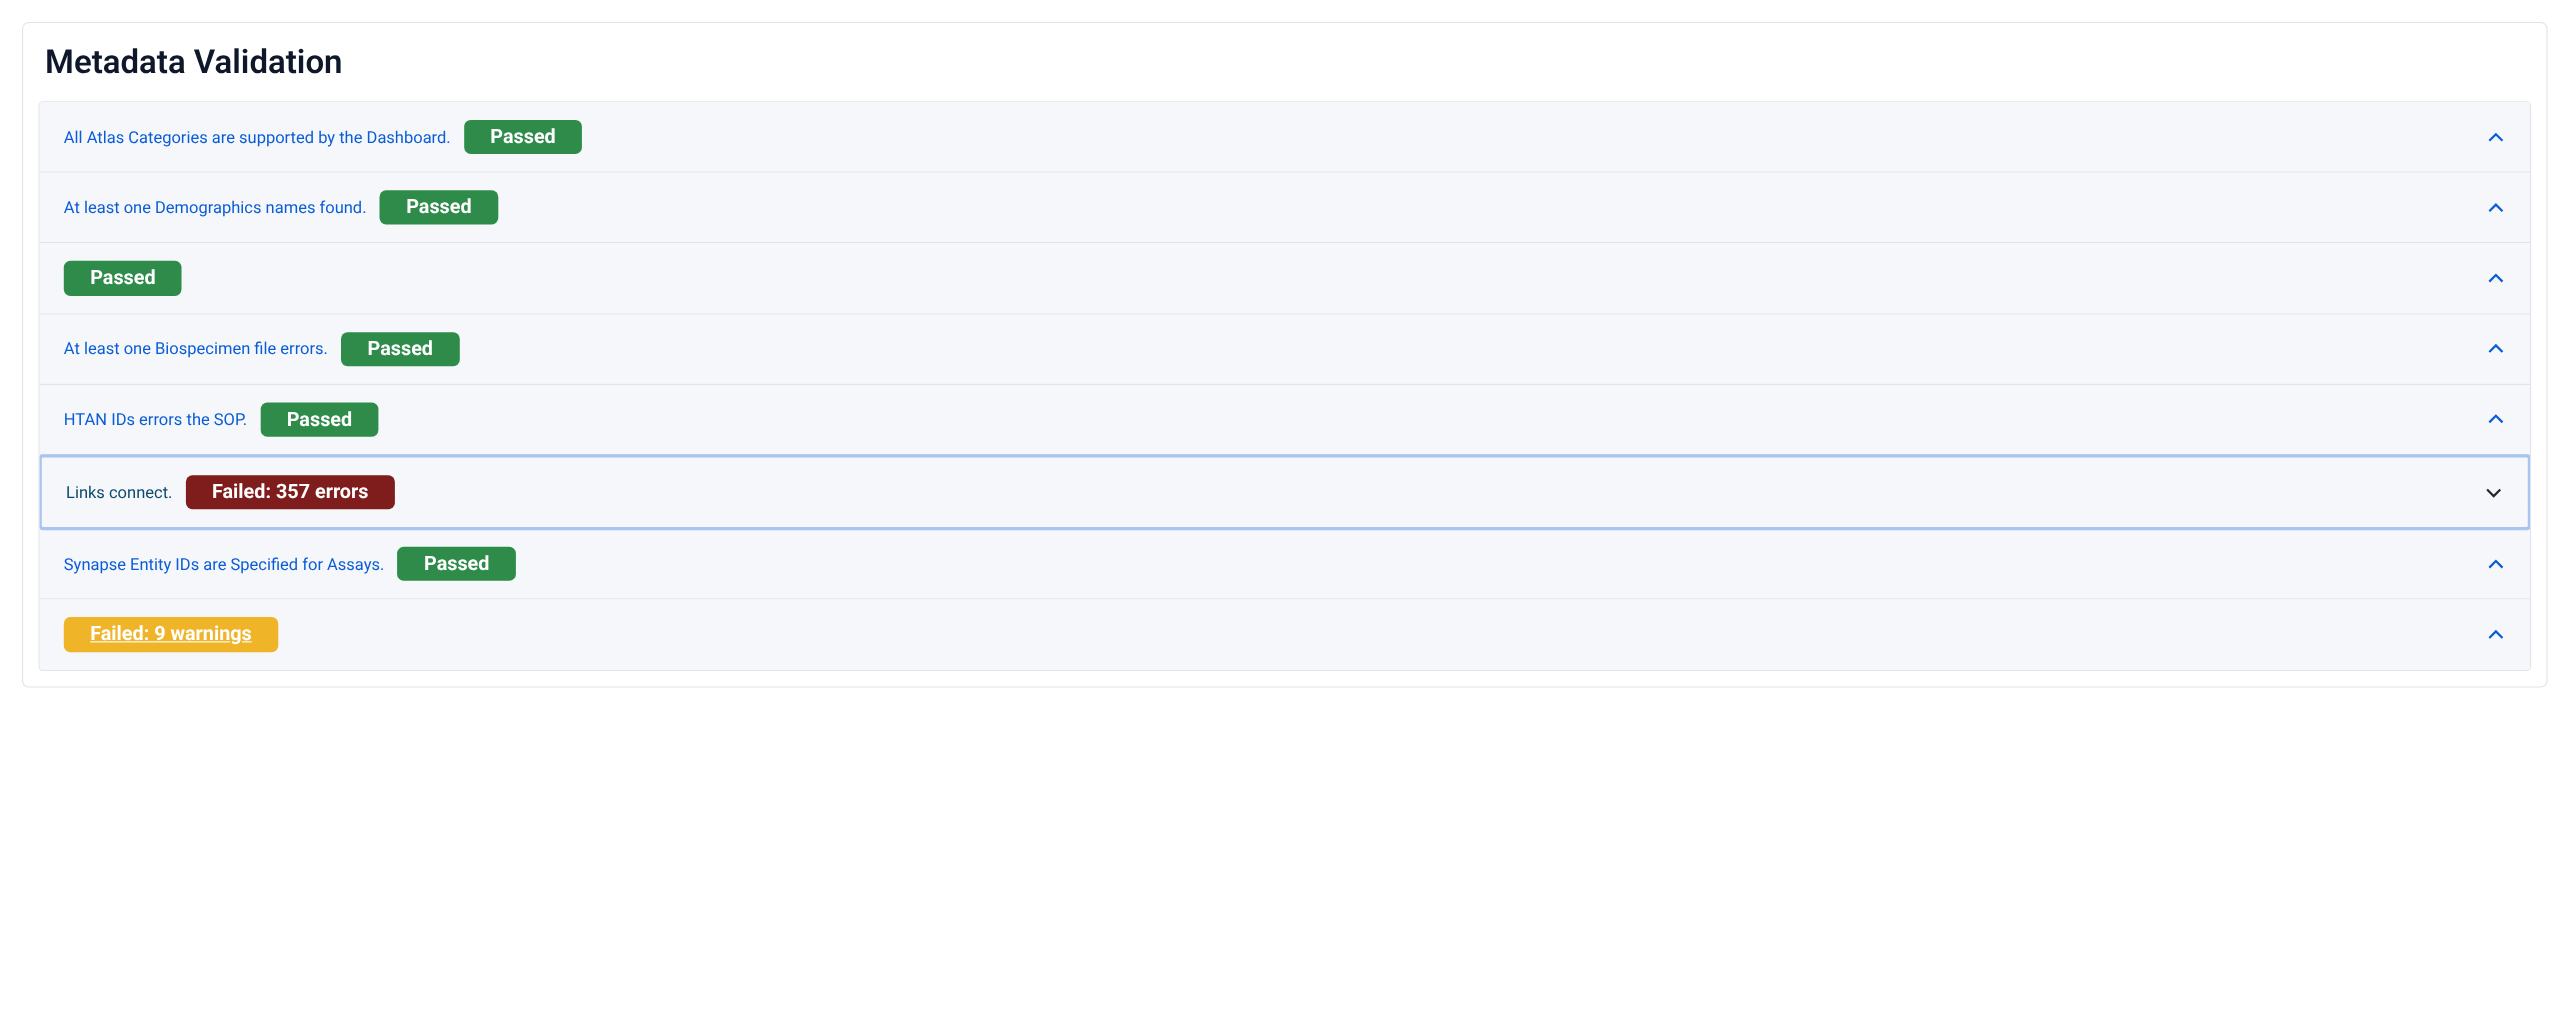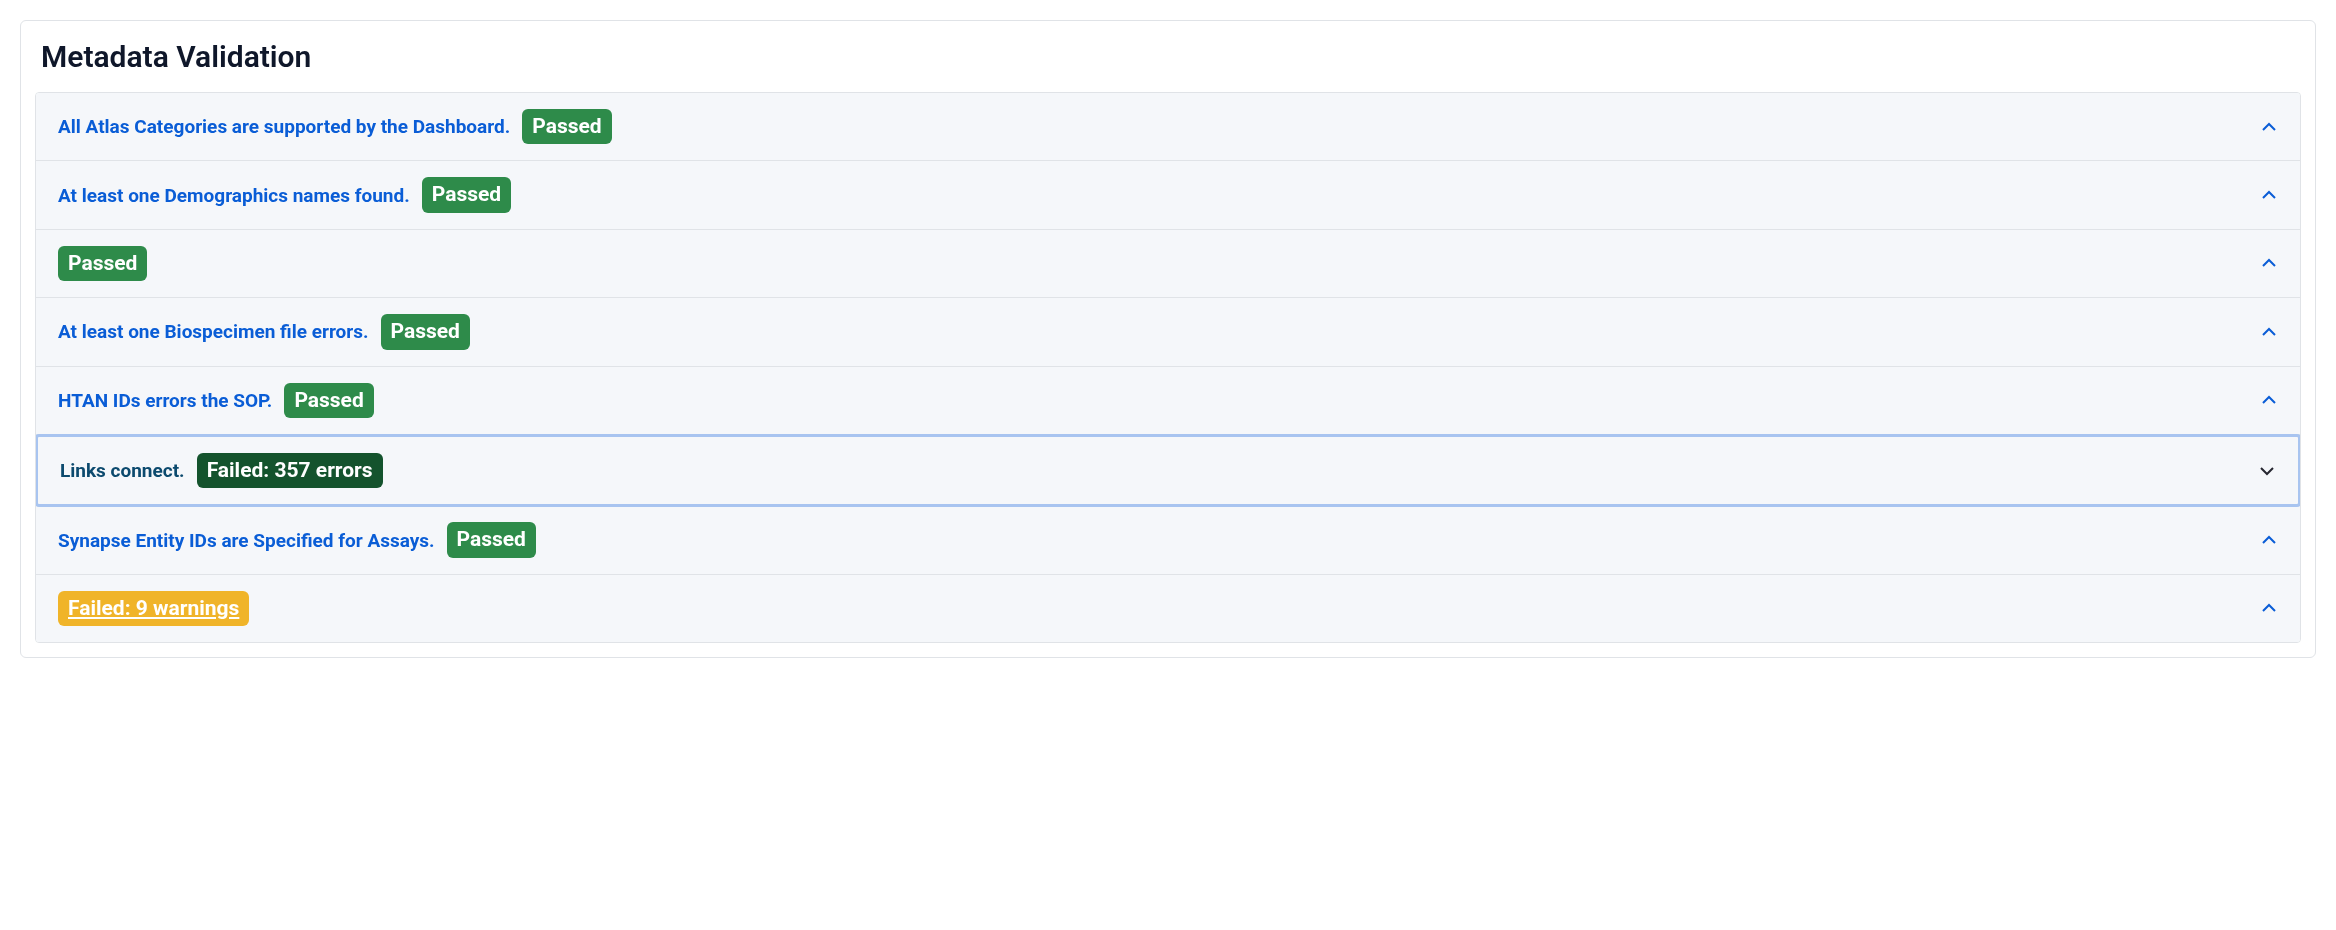--- a/index.html
+++ b/index.html
@@ -42,42 +42,42 @@
       border-bottom: none;
     }
     .accordion-item.selected {
       border: 3px solid #a8c4f0;
       border-radius: 4px;
       margin: -1px;
       z-index: 2;
       background: #f5f7fa;
     }
     .item-title {
-      font-size: 19px;
-      font-weight: 700;
+      font-size: 15px;
+      font-weight: 400;
       color: #0a5dd6;
       margin-right: 12px;
     }
     .accordion-item.selected .item-title {
       color: #0c4a6e;
     }
     .badge {
       display: inline-block;
-      font-size: 21px;
+      font-size: 18px;
       font-weight: 700;
       color: #ffffff;
-      padding: 3px 10px;
+      padding: 3px 24px;
       border-radius: 6px;
       line-height: 1.4;
     }
     .badge-passed {
       background: #2e8b4a;
     }
     .badge-failed-error {
-      background: #14532d;
+      background: #7f1d1d;
     }
     .badge-failed-warning {
       background: #f0b429;
       text-decoration: underline;
     }
     .chevron {
       margin-left: auto;
       width: 18px;
       height: 18px;
       flex-shrink: 0;

